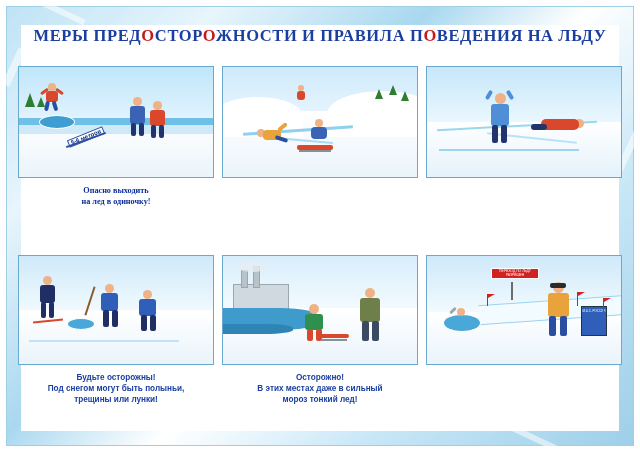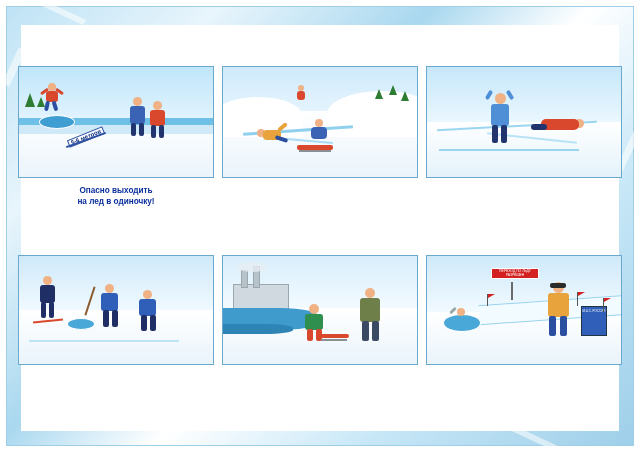--- a/index.html
+++ b/index.html
@@ -87,21 +87,21 @@
   .cap {
     margin-top: 7px;
     text-align: center;
     font-size: 8.2px;
     font-weight: bold;
     color: #1a3fa0;
     line-height: 1.35;
     padding: 0 2px;
     white-space: pre-line;
   }
-  .cap.red { color: #0b2f9c; }
+  .cap.red { color: #0b2f9c; font-family: Liberation Serif, serif; }
 
   
   .sky { position:absolute; left:0; right:0; top:0; height:58%; background:linear-gradient(#bfe6fa,#e9f6ff); }
   .snow { position:absolute; left:0; right:0; bottom:0; height:46%; background:linear-gradient(#ffffff,#eaf4fb); }
   .water { position:absolute; background:#4aa8d8; }
   .ice { position:absolute; background:#e8f5fd; }
   .hill { position:absolute; background:#ffffff; border-radius:50% 50% 0 0; }
   .tree { position:absolute; width:0; height:0; border-left:5px solid transparent; border-right:5px solid transparent; border-bottom:14px solid #2f7d32; }
   .tree.s { border-left-width:4px; border-right-width:4px; border-bottom-width:10px; }
   .head { position:absolute; border-radius:50%; background:#f3c99a; }
@@ -116,20 +116,23 @@
 <body>
 
 <div id="poster">
   <div class="frame">
     <div class="crystal" style="left:3px;top:40px;width:8px;height:40px;"></div>
     <div class="crystal" style="right:4px;top:120px;width:7px;height:60px;"></div>
     <div class="crystal" style="left:30px;top:2px;width:50px;height:6px;"></div>
     <div class="crystal" style="right:60px;bottom:2px;width:70px;height:6px;"></div>
   </div>
 
+  <div class="title">
+    <span>МЕРЫ ПРЕД</span><span class="accent">О</span><span>СТОР</span><span class="accent">О</span><span>ЖНОСТИ И ПРАВИЛА П</span><span class="accent">О</span><span>ВЕДЕНИЯ  НА ЛЬДУ</span>
+  </div>
 
   <div class="grid">
 
     <div class="row">
 
       <div class="cell">
         <div class="pic">
           <div class="sky"></div>
           <div class="snow" style="height:52%;"></div>
           <div class="ice" style="left:0;right:0;top:46%;height:16px;background:#cfe9f8;"></div>
@@ -258,20 +261,23 @@
           <div style="position:absolute;left:116px;top:34px;width:26px;height:48px;">
             <div class="head" style="left:8px;top:0;width:9px;height:9px;background:#f0b184;"></div>
             <div class="body" style="left:4px;top:9px;width:17px;height:17px;background:#2f5fb8;"></div>
             <div class="limb" style="left:6px;top:25px;width:6px;height:16px;background:#1f2f66;"></div>
             <div class="limb" style="left:15px;top:25px;width:6px;height:16px;background:#1f2f66;"></div>
           </div>
 
           <div style="position:absolute;left:70px;top:30px;width:2px;height:30px;background:#8a5a2b;transform:rotate(18deg);"></div>
           <div class="crack" style="left:10px;top:84px;width:150px;height:2px;background:#bfe4f7;"></div>
         </div>
+        <div class="cap">Будьте осторожны!
+Под снегом могут быть полыньи,
+трещины или лунки!</div>
       </div>
 
       <div class="cell">
         <div class="pic">
           <div class="sky" style="height:52%;background:linear-gradient(#d8eefb,#f4fbff);"></div>
           <div class="snow" style="height:52%;"></div>
 
           <div class="bldg" style="left:10px;top:28px;width:54px;height:24px;"></div>
           <div class="bldg" style="left:18px;top:14px;width:5px;height:16px;background:#b8c3c9;"></div>
           <div class="bldg" style="left:30px;top:10px;width:5px;height:20px;background:#b8c3c9;"></div>
@@ -291,20 +297,23 @@
             <div style="position:absolute;left:2px;top:5px;width:26px;height:2px;background:#8a8f94;"></div>
           </div>
 
           <div style="position:absolute;left:134px;top:32px;width:28px;height:58px;">
             <div class="head" style="left:8px;top:0;width:10px;height:10px;background:#f0b184;"></div>
             <div class="body" style="left:3px;top:10px;width:20px;height:24px;background:#6f7f4a;"></div>
             <div class="limb" style="left:5px;top:33px;width:7px;height:20px;background:#3b4a63;"></div>
             <div class="limb" style="left:15px;top:33px;width:7px;height:20px;background:#3b4a63;"></div>
           </div>
         </div>
+        <div class="cap">Осторожно!
+В этих местах даже в сильный
+мороз тонкий лед!</div>
       </div>
 
       <div class="cell">
         <div class="pic">
           <div class="sky" style="height:55%;background:linear-gradient(#cfe9fa,#f3fbff);"></div>
           <div class="snow" style="height:48%;"></div>
 
           <div class="sign" style="left:64px;top:12px;width:44px;">
             <span>ПЕРЕХОД ПО ЛЬДУ</span><br>
             <span>РАЗРЕШЕН</span>

